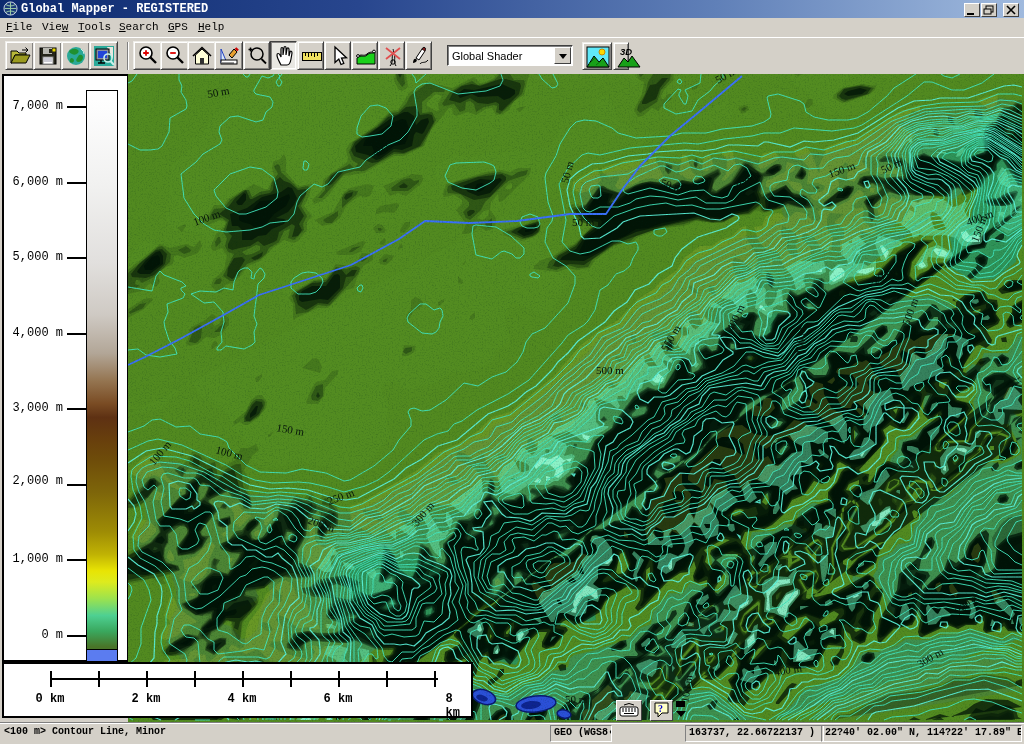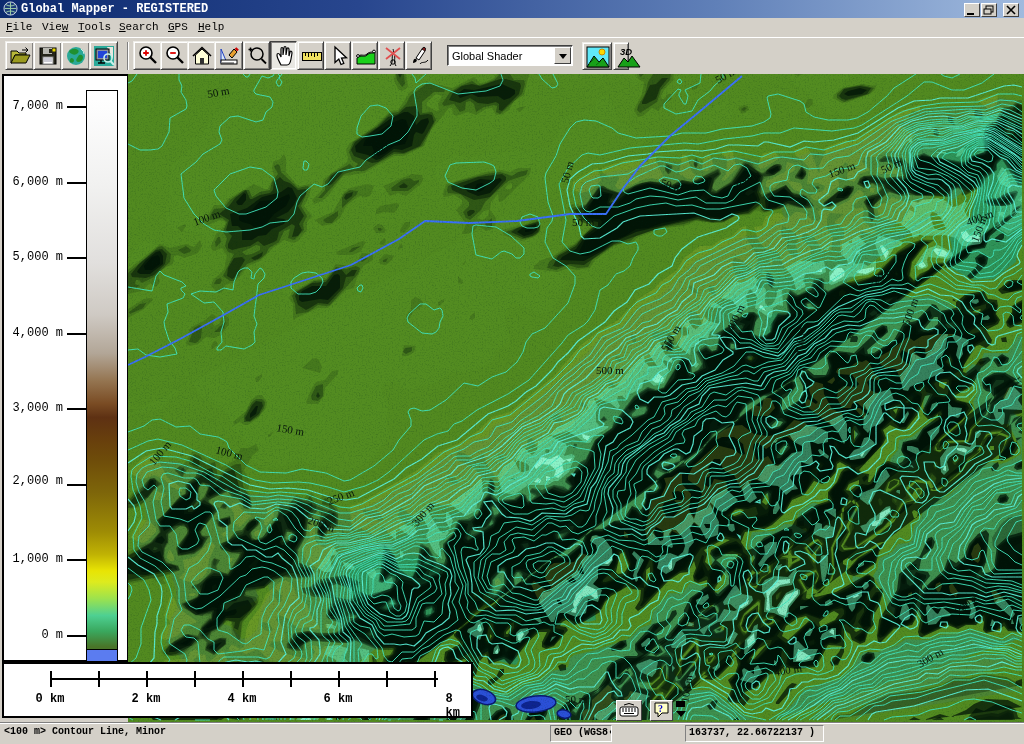--- a/index.html
+++ b/index.html
@@ -327,20 +327,21 @@
       <div class="sl" style="left:142px;">2 km</div>
       <div class="sl" style="left:238px;">4 km</div>
       <div class="sl" style="left:334px;">6 km</div>
       <div class="sl" style="left:430px;margin-left:20px;">8 km</div>
   </div>
 
   <div id="status">
     <span style="position:absolute;left:4px;top:3px;">&lt;100 m&gt; Contour Line, Minor</span>
     <span class="panel" style="left:550px;width:62px;">GEO (WGS8‹</span>
     <span class="panel" style="left:685px;width:139px;">163737, 22.66722137 )</span>
+    <span class="panel" style="left:821px;width:201px;">22?40′ 02.00″ N, 114?22′ 17.89″ E</span>
   </div>
   <span class="fbtn" style="left:616px;top:700px;width:26px;height:21px;">
     <svg width="24" height="19" viewBox="0 0 24 19">
         <rect x="3" y="6" width="18" height="9" rx="2" fill="#fff" stroke="#000"></rect>
         <path d="M5 8h2M8 8h2M11 8h2M14 8h2M17 8h2M5 10h2M8 10h2M11 10h2M14 10h2M17 10h2M7 12.5h10" stroke="#000" stroke-width="1"></path>
         <path d="M7 4 Q12 1 17 4" stroke="#000" fill="none"></path>
       </svg></span>
   <span class="fbtn" style="left:650px;top:700px;width:23px;height:21px;">
     <svg width="21" height="19" viewBox="0 0 21 19">
         <path d="M4 2 h13 v10 h-6 l-4 4 v-4 h-3 z" fill="#ffffc8" stroke="#000"></path>

